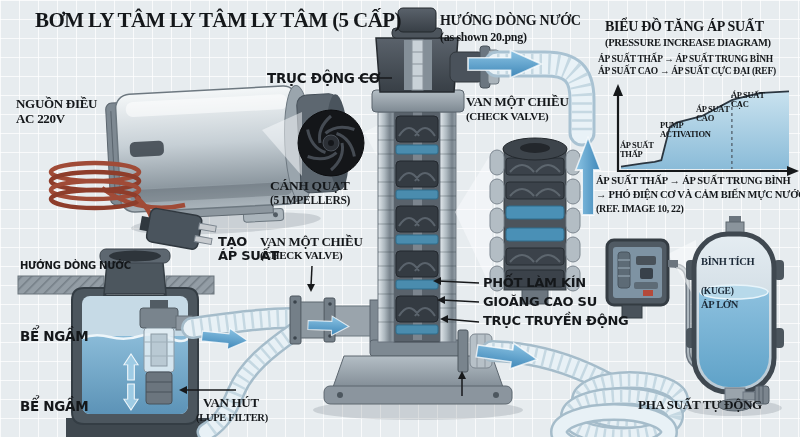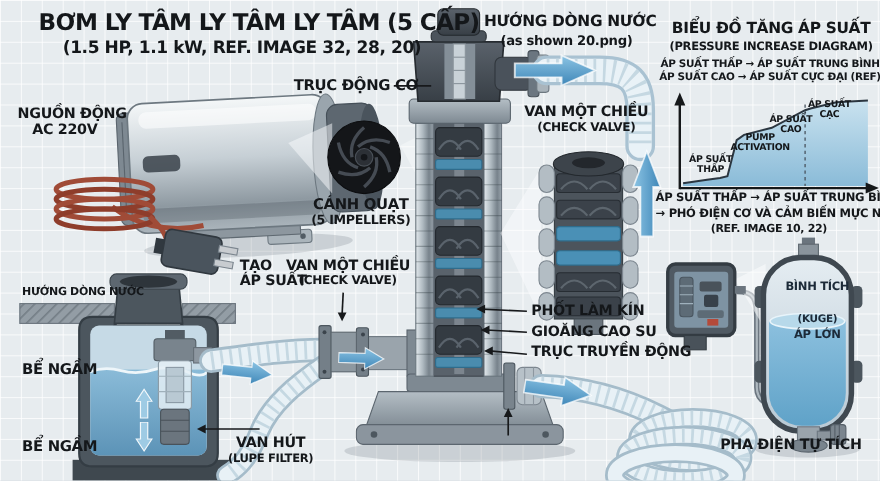--- a/index.html
+++ b/index.html
@@ -10,21 +10,21 @@
       linear-gradient(rgba(255,255,255,.75) 1px, transparent 1px),
       linear-gradient(90deg, rgba(255,255,255,.75) 1px, transparent 1px);
     background-size:19px 19px;
     font-family:"DejaVu Sans","Liberation Sans",sans-serif;
   }
   .scene svg{position:absolute;left:0;top:0;}
   .lbl{
     position:absolute;font-weight:700;color:#14171a;
     line-height:1.1;white-space:nowrap;letter-spacing:-.3px;
   }
-  .ctr{text-align:center;}
+  .ctr{text-align:left;font-family:Liberation Serif, serif;}
   .w6{font-weight:600;}
 </style>
 </head>
 <body>
 
 <div class="scene">
 
 <svg width="800" height="437" viewBox="0 0 800 437">
   <defs>
     <linearGradient id="gMotor" x1="0" y1="0" x2="0" y2="1">
@@ -359,21 +359,20 @@
     <polygon points="311,292 307,284 315,284"></polygon>
     <polygon points="433,281 441,277 441,285"></polygon>
     <polygon points="437,300 445,296 445,304"></polygon>
     <polygon points="440,319 448,315 448,323"></polygon>
     <polygon points="462,371 458,379 466,379"></polygon>
     <polygon points="179,390 187,386 187,394"></polygon>
   </g>
 </svg>
 
 <div class="lbl ctr" style="left:35px;top:9px;width:370px;font-size:21px;letter-spacing:-.6px">BƠM LY TÂM LY TÂM LY TÂM (5 CẤP)</div>
-<div class="lbl ctr w6" style="left:35px;top:35px;width:370px;font-size:15.5px;letter-spacing:-.4px">(1.5 HP, 1.1 kW, REF. IMAGE 32, 28, 20)</div>
 
 <div class="lbl ctr" style="left:440px;top:13px;width:150px;font-size:14px">HƯỚNG DÒNG NƯỚC</div>
 <div class="lbl ctr w6" style="left:440px;top:31px;width:150px;font-size:12px">(as shown 20.png)</div>
 
 <div class="lbl ctr" style="left:605px;top:19px;width:192px;font-size:14px">BIỂU ĐỒ TĂNG ÁP SUẤT</div>
 <div class="lbl ctr" style="left:605px;top:37px;width:192px;font-size:10.5px">(PRESSURE INCREASE DIAGRAM)</div>
 <div class="lbl ctr" style="left:598px;top:54px;width:204px;font-size:9.5px">ÁP SUẤT THẤP → ÁP SUẤT TRUNG BÌNH</div>
 <div class="lbl ctr" style="left:598px;top:66px;width:204px;font-size:9.5px">ÁP SUẤT CAO → ÁP SUẤT CỰC ĐẠI (REF)</div>
 
 <div class="lbl ctr" style="left:620px;top:141px;width:52px;font-size:8.5px">
@@ -390,21 +389,21 @@
 </div>
 <div class="lbl ctr" style="left:731px;top:91px;width:46px;font-size:8.5px">
   <div>ÁP SUẤT</div>
   <div>CẠC</div>
 </div>
 
 <div class="lbl ctr" style="left:596px;top:175px;width:206px;font-size:10.5px">ÁP SUẤT THẤP → ÁP SUẤT TRUNG BÌNH</div>
 <div class="lbl ctr" style="left:596px;top:189px;width:206px;font-size:10.5px">→ PHÓ ĐIỆN CƠ VÀ CẢM BIẾN MỰC NƯỚC</div>
 <div class="lbl ctr w6" style="left:596px;top:203px;width:206px;font-size:10px">(REF. IMAGE 10, 22)</div>
 
-<div class="lbl ctr" style="left:16px;top:97px;width:86px;font-size:13px">NGUỒN ĐỘNG</div>
+<div class="lbl ctr" style="left:16px;top:97px;width:86px;font-size:13px">NGUỒN ĐIỀU</div>
 <div class="lbl ctr" style="left:16px;top:112px;width:86px;font-size:13px">AC 220V</div>
 
 <div class="lbl" style="left:267px;top:71px;font-size:13.5px">TRỤC ĐỘNG CƠ</div>
 
 <div class="lbl ctr" style="left:270px;top:179px;width:116px;font-size:13.5px">CÁNH QUẠT</div>
 <div class="lbl ctr" style="left:270px;top:194px;width:116px;font-size:11.5px">(5 IMPELLERS)</div>
 
 <div class="lbl ctr" style="left:466px;top:95px;width:134px;font-size:13px">VAN MỘT CHIỀU</div>
 <div class="lbl ctr" style="left:466px;top:110px;width:134px;font-size:11px">(CHECK VALVE)</div>
 
@@ -423,15 +422,15 @@
 <div class="lbl" style="left:20px;top:329px;font-size:13.5px">BỂ NGẦM</div>
 <div class="lbl" style="left:20px;top:399px;font-size:13.5px">BỂ NGẦM</div>
 
 <div class="lbl ctr" style="left:203px;top:396px;width:86px;font-size:13px">VAN HÚT</div>
 <div class="lbl ctr" style="left:196px;top:412px;width:100px;font-size:10.5px">(LUPE FILTER)</div>
 
 <div class="lbl ctr" style="left:701px;top:256px;width:84px;font-size:10.5px;color:#1c2a38">BÌNH TÍCH</div>
 <div class="lbl ctr" style="left:701px;top:286px;width:84px;font-size:9.5px;color:#1c2a38">(KUGE)</div>
 <div class="lbl ctr" style="left:701px;top:299px;width:84px;font-size:10.5px;color:#1c2a38">ÁP LỚN</div>
 
-<div class="lbl ctr" style="left:638px;top:398px;width:162px;font-size:13px">PHA ĐIỆN TỰ TÍCH</div>
+<div class="lbl ctr" style="left:638px;top:398px;width:162px;font-size:13px">PHA SUẤT TỰ ĐỘNG</div>
 
 </div>
 
 </body></html>

